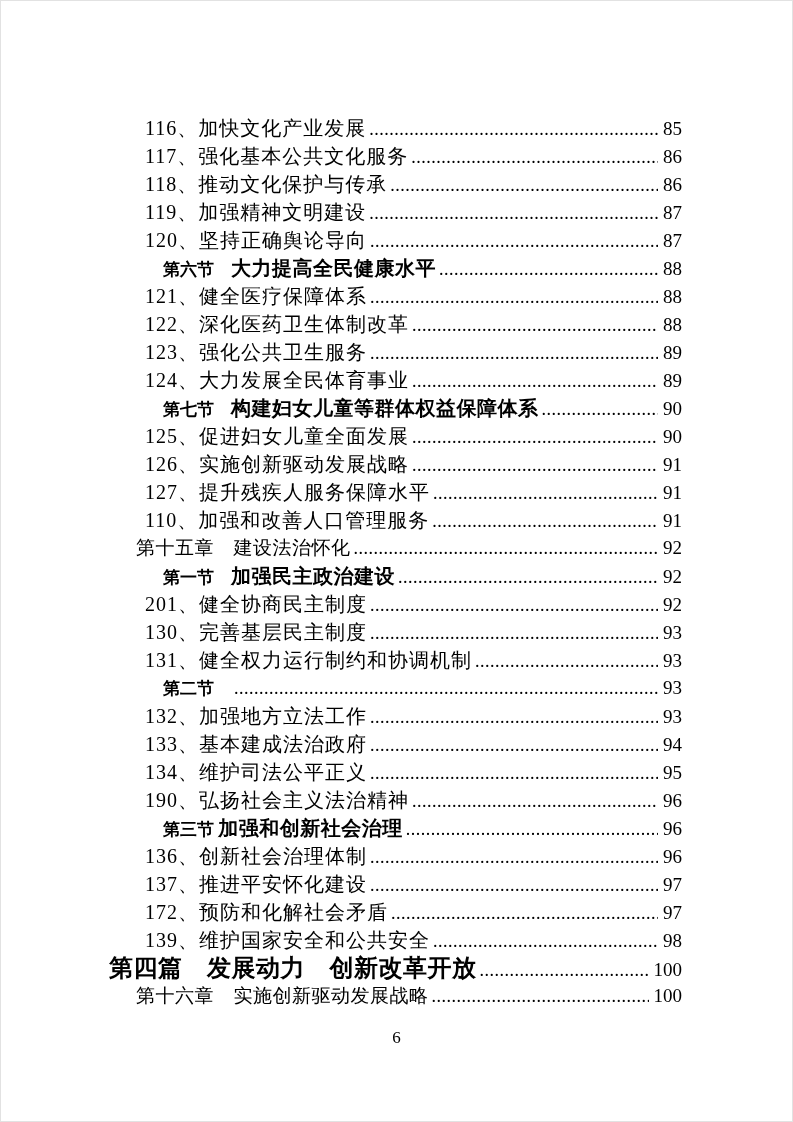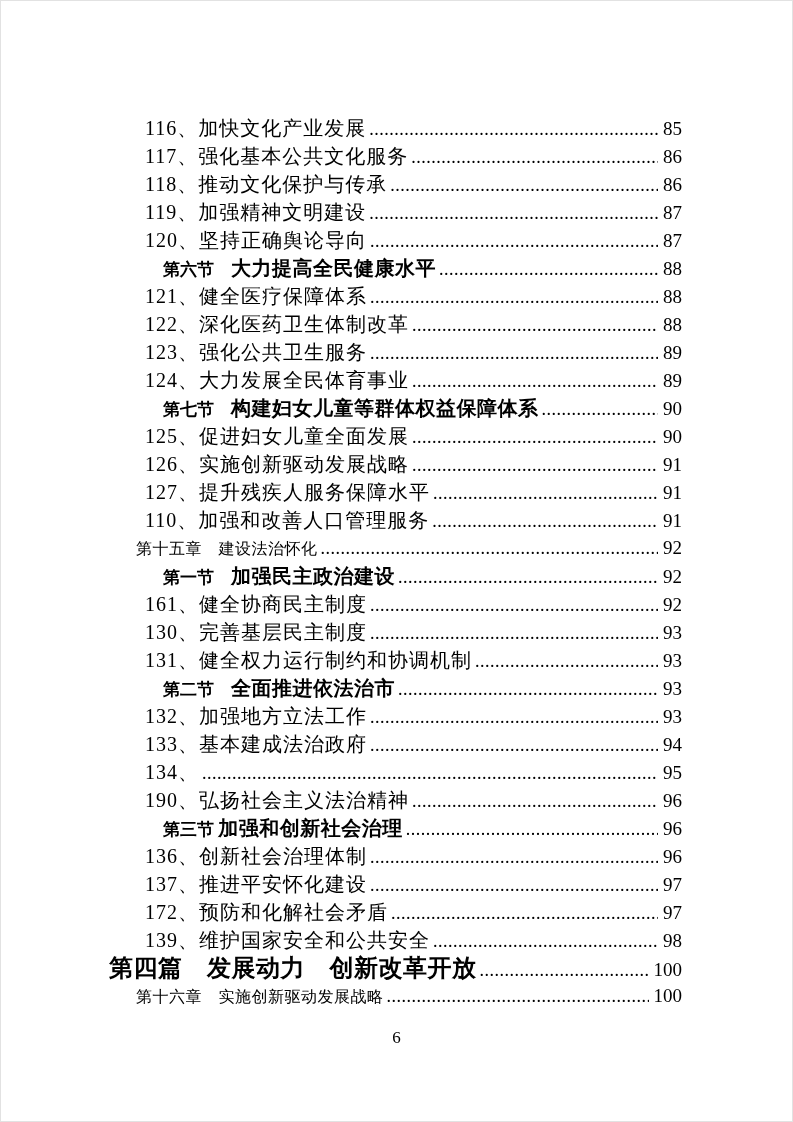--- a/index.html
+++ b/index.html
@@ -59,21 +59,21 @@
     font-family: "Liberation Serif", "DejaVu Serif", serif;
     font-size: 20px;
     font-weight: bold;
     letter-spacing: 0.5px;
   }
   
   .level-zhang { margin-left: 27px; }
   .level-zhang .entry-label,
   .level-zhang .entry-title {
     font-family: "Liberation Sans", "DejaVu Sans", sans-serif;
-    font-size: 16px;
+    font-size: 19px;
     letter-spacing: 0.5px;
   }
   
   .level-pian { margin-left: 0; }
   .level-pian .entry-label,
   .level-pian .entry-title {
     font-family: "Liberation Sans", "DejaVu Sans", sans-serif;
     font-size: 24px;
     font-weight: bold;
     letter-spacing: 0.5px;
@@ -211,57 +211,57 @@
     <span class="leader">............................................................................................................................................................................................................................................................................................................</span>
     <span class="pagenum">92</span>
   </div>
       <div class="toc-row level-jie">
     <span class="entry-label">第一节　</span>
     <span class="entry-title">加强民主政治建设</span>
     <span class="leader">............................................................................................................................................................................................................................................................................................................</span>
     <span class="pagenum">92</span>
   </div>
       <div class="toc-row level-item">
-    <span class="entry-label">161、</span>
+    <span class="entry-label">201、</span>
     <span class="entry-title">健全协商民主制度</span>
     <span class="leader">............................................................................................................................................................................................................................................................................................................</span>
     <span class="pagenum">92</span>
   </div>
       <div class="toc-row level-item">
     <span class="entry-label">130、</span>
     <span class="entry-title">完善基层民主制度</span>
     <span class="leader">............................................................................................................................................................................................................................................................................................................</span>
     <span class="pagenum">93</span>
   </div>
       <div class="toc-row level-item">
     <span class="entry-label">131、</span>
     <span class="entry-title">健全权力运行制约和协调机制</span>
     <span class="leader">............................................................................................................................................................................................................................................................................................................</span>
     <span class="pagenum">93</span>
   </div>
       <div class="toc-row level-jie">
     <span class="entry-label">第二节　</span>
-    <span class="entry-title">全面推进依法治市</span>
     <span class="leader">............................................................................................................................................................................................................................................................................................................</span>
     <span class="pagenum">93</span>
   </div>
       <div class="toc-row level-item">
     <span class="entry-label">132、</span>
     <span class="entry-title">加强地方立法工作</span>
     <span class="leader">............................................................................................................................................................................................................................................................................................................</span>
     <span class="pagenum">93</span>
   </div>
       <div class="toc-row level-item">
     <span class="entry-label">133、</span>
     <span class="entry-title">基本建成法治政府</span>
     <span class="leader">............................................................................................................................................................................................................................................................................................................</span>
     <span class="pagenum">94</span>
   </div>
       <div class="toc-row level-item">
     <span class="entry-label">134、</span>
+    <span class="entry-title">维护司法公平正义</span>
     <span class="leader">............................................................................................................................................................................................................................................................................................................</span>
     <span class="pagenum">95</span>
   </div>
       <div class="toc-row level-item">
     <span class="entry-label">190、</span>
     <span class="entry-title">弘扬社会主义法治精神</span>
     <span class="leader">............................................................................................................................................................................................................................................................................................................</span>
     <span class="pagenum">96</span>
   </div>
       <div class="toc-row level-jie">

